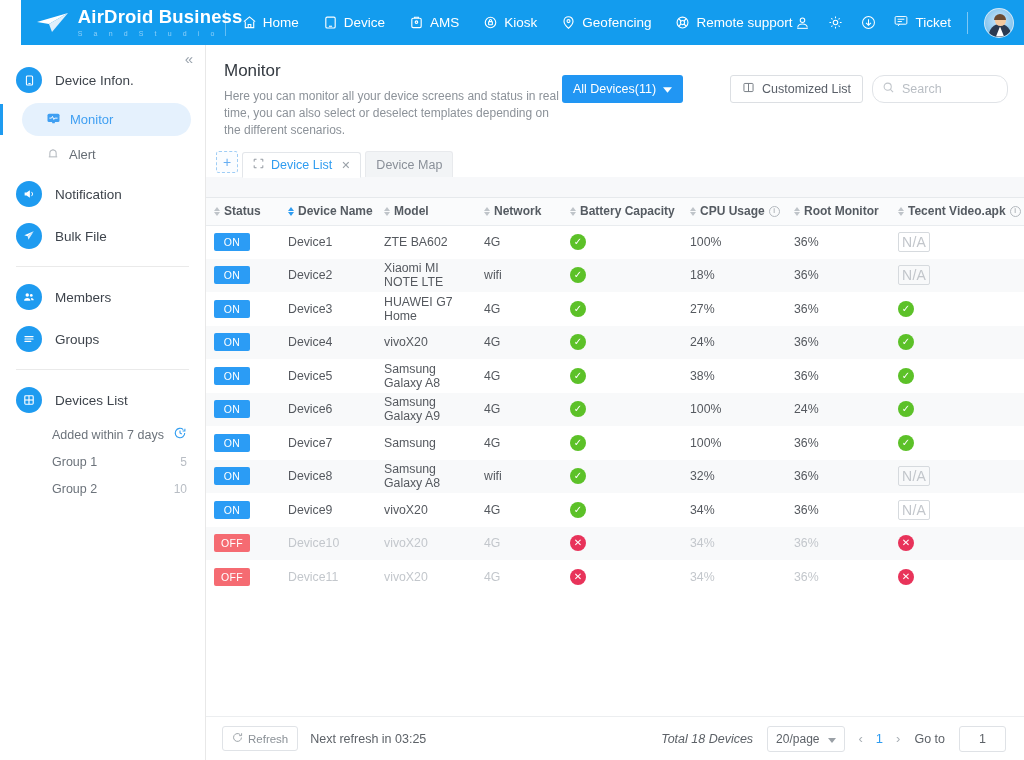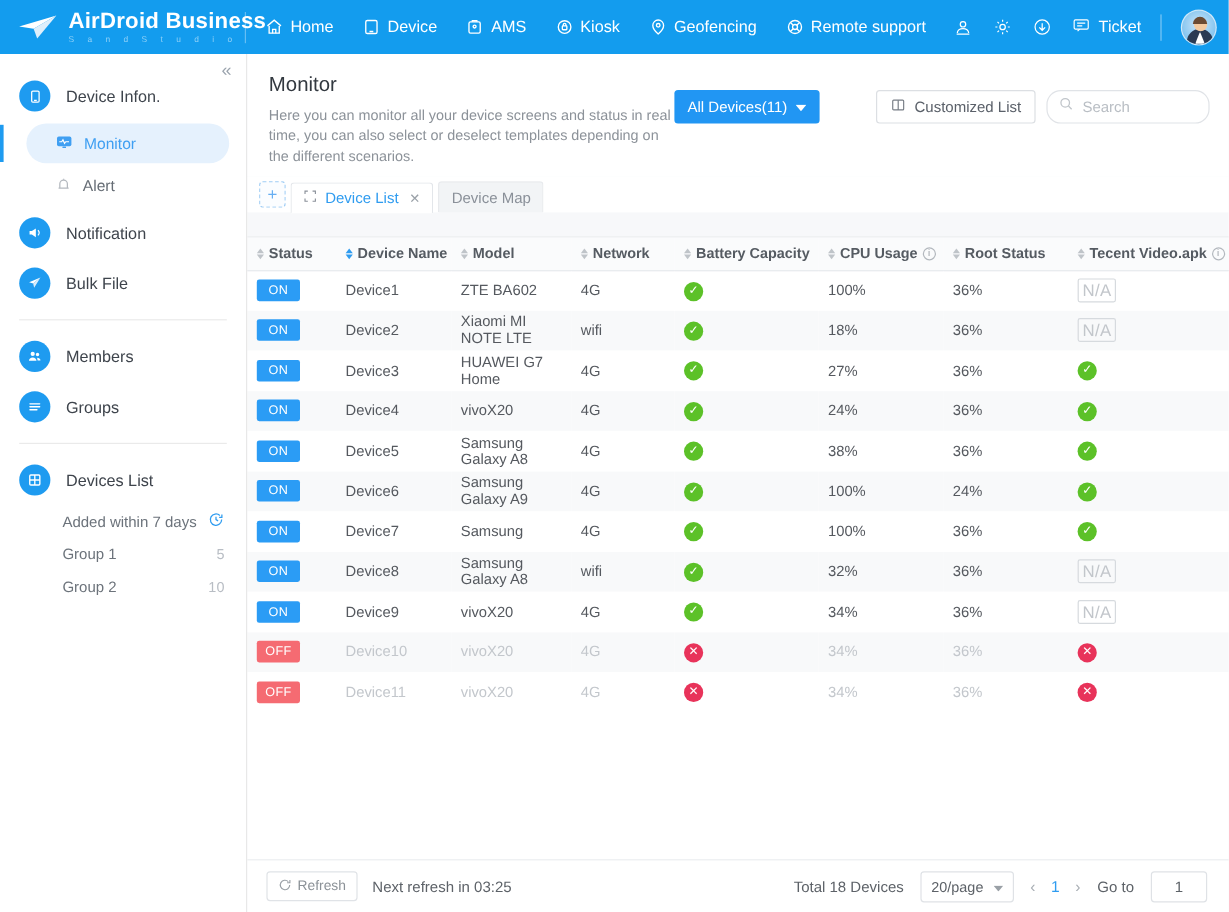--- a/index.html
+++ b/index.html
@@ -2,21 +2,21 @@
 <html><head>
 <meta charset="utf-8">
 <style>
   * { box-sizing: border-box; margin: 0; padding: 0; }
   html, body {
     width: 1024px; height: 760px;
     font-family: "Liberation Sans", sans-serif;
     background: #ffffff;
     overflow: hidden;
   }
-  #app { position: relative; width: 1024px; height: 760px; display: flex; flex-direction: column; }
+  #app { position: relative; width: 1024px; height: 760px; display: flex; flex-direction: column; align-items: flex-end; }
 
   
   .topbar {
     height: 45px; background: #139cee; display: flex; align-items: center;
     flex: 0 0 45px; color: #fff; padding-left: 14px; padding-right: 10px;
   }
   .brand { display: flex; align-items: center; gap: 9px; width: 186px; }
   .brand-logo { width: 34px; height: 22px; position: relative; flex: 0 0 34px; }
   .brand-text { display: flex; flex-direction: column; line-height: 1; }
   .brand-title { font-size: 18.5px; font-weight: bold; letter-spacing: .2px; white-space: nowrap; }
@@ -170,21 +170,21 @@
     height: 44px; flex: 0 0 44px; background: #fff; border-top: 1px solid #eceef0;
     display: flex; align-items: center; padding: 0 18px 0 16px; gap: 12px;
   }
   .refresh-btn {
     height: 25px; border: 1px solid #e0e3e7; border-radius: 3px; background: #fff; color: #8b9197;
     font-size: 11.5px; display: flex; align-items: center; gap: 5px; padding: 0 9px; cursor: pointer;
     font-family: inherit;
   }
   .next-refresh { font-size: 12.5px; color: #5d6268; }
   .foot-right { margin-left: auto; display: flex; align-items: center; gap: 14px; }
-  .total-txt { font-size: 12.5px; color: #5d6268; }
+  .total-txt { font-size: 12.5px; color: #5d6268; font-style: italic; }
   .perpage {
     height: 26px; border: 1px solid #dfe2e6; border-radius: 3px; background: #fff; color: #5d6268;
     font-size: 12px; display: flex; align-items: center; gap: 8px; padding: 0 8px; cursor: pointer;
   }
   .pager { display: flex; align-items: center; gap: 13px; }
   .pg-arrow { color: #a8aeb4; font-size: 13px; cursor: pointer; }
   .pg-num { color: #2f9cf0; font-size: 13px; cursor: pointer; }
   .goto-txt { font-size: 12.5px; color: #5d6268; }
   .goto-input {
     width: 47px; height: 26px; border: 1px solid #dfe2e6; border-radius: 3px; text-align: center;
@@ -552,21 +552,21 @@
                 <span>CPU Usage</span>
                 <i class="info-ic">i</i>
                   </span>
                 </th>
               <th>
                   <span class="th-inner">
                 <span class="sort-ic">
                       <i class="up"></i>
                       <i class="dn"></i>
                     </span>
-                <span>Root Status</span>
+                <span>Root Monitor</span>
                   </span>
                 </th>
               <th>
                   <span class="th-inner">
                 <span class="sort-ic">
                       <i class="up"></i>
                       <i class="dn"></i>
                     </span>
                 <span>Tecent Video.apk</span>
                 <i class="info-ic">i</i>

